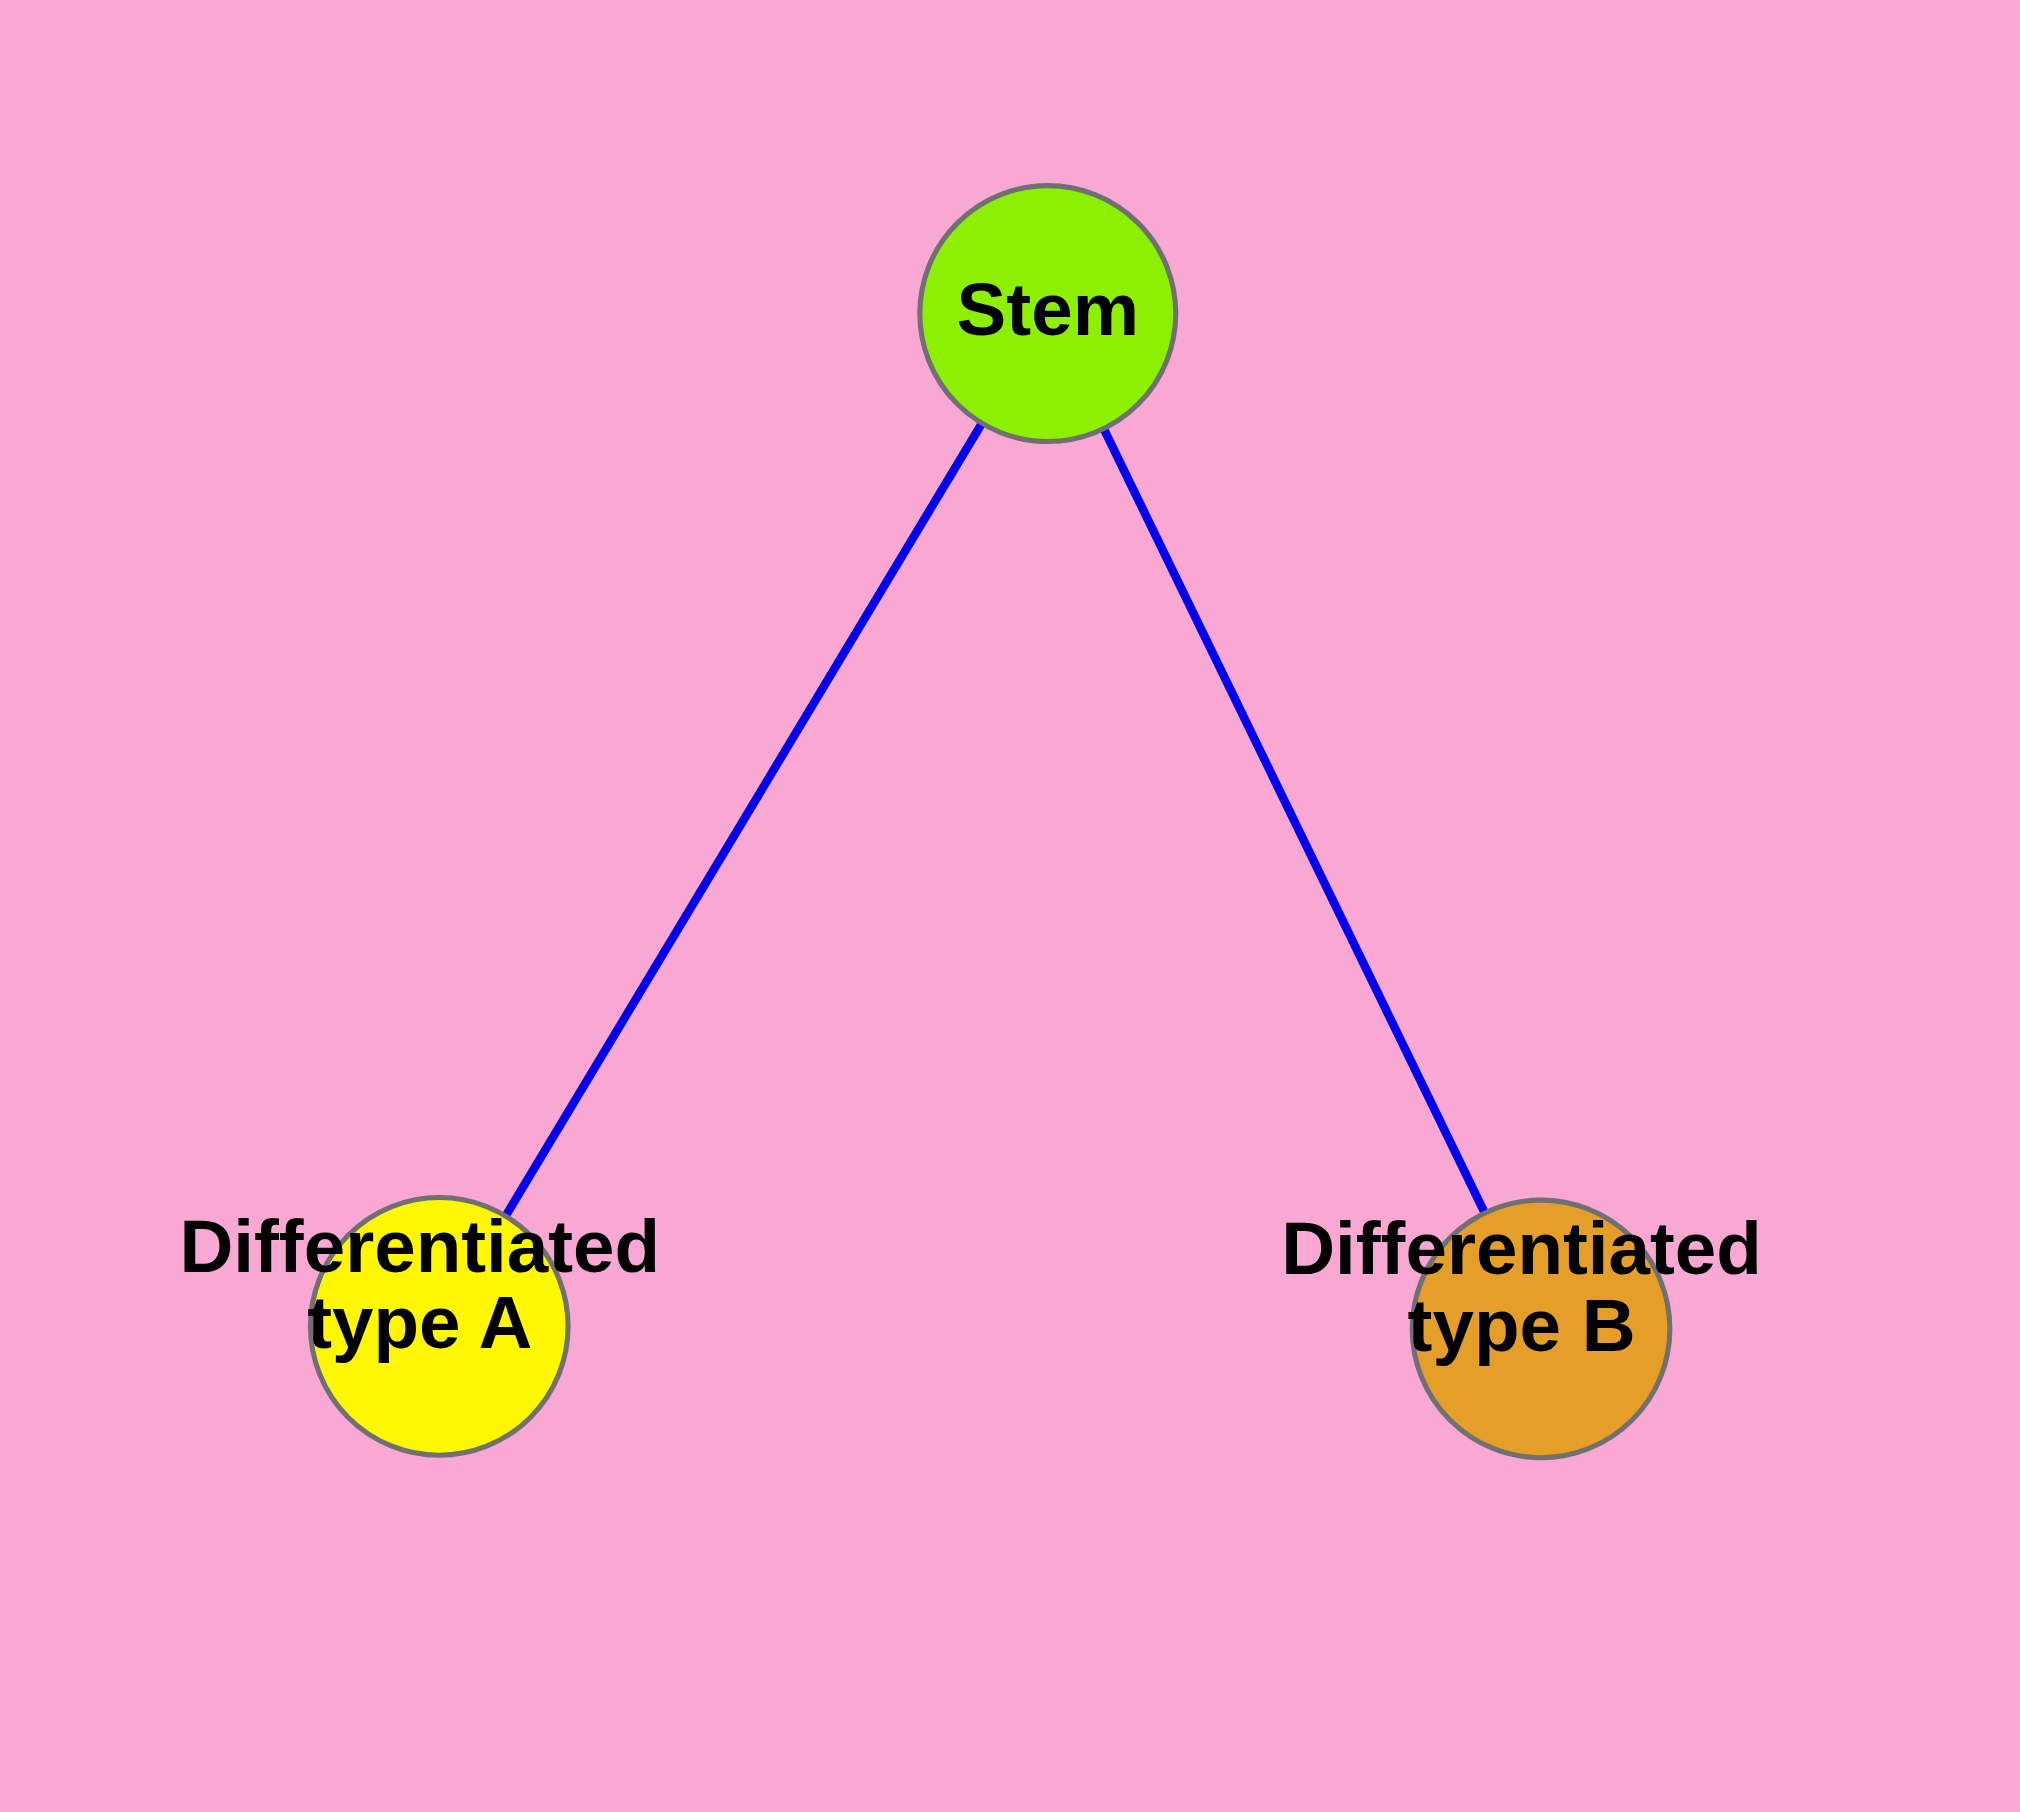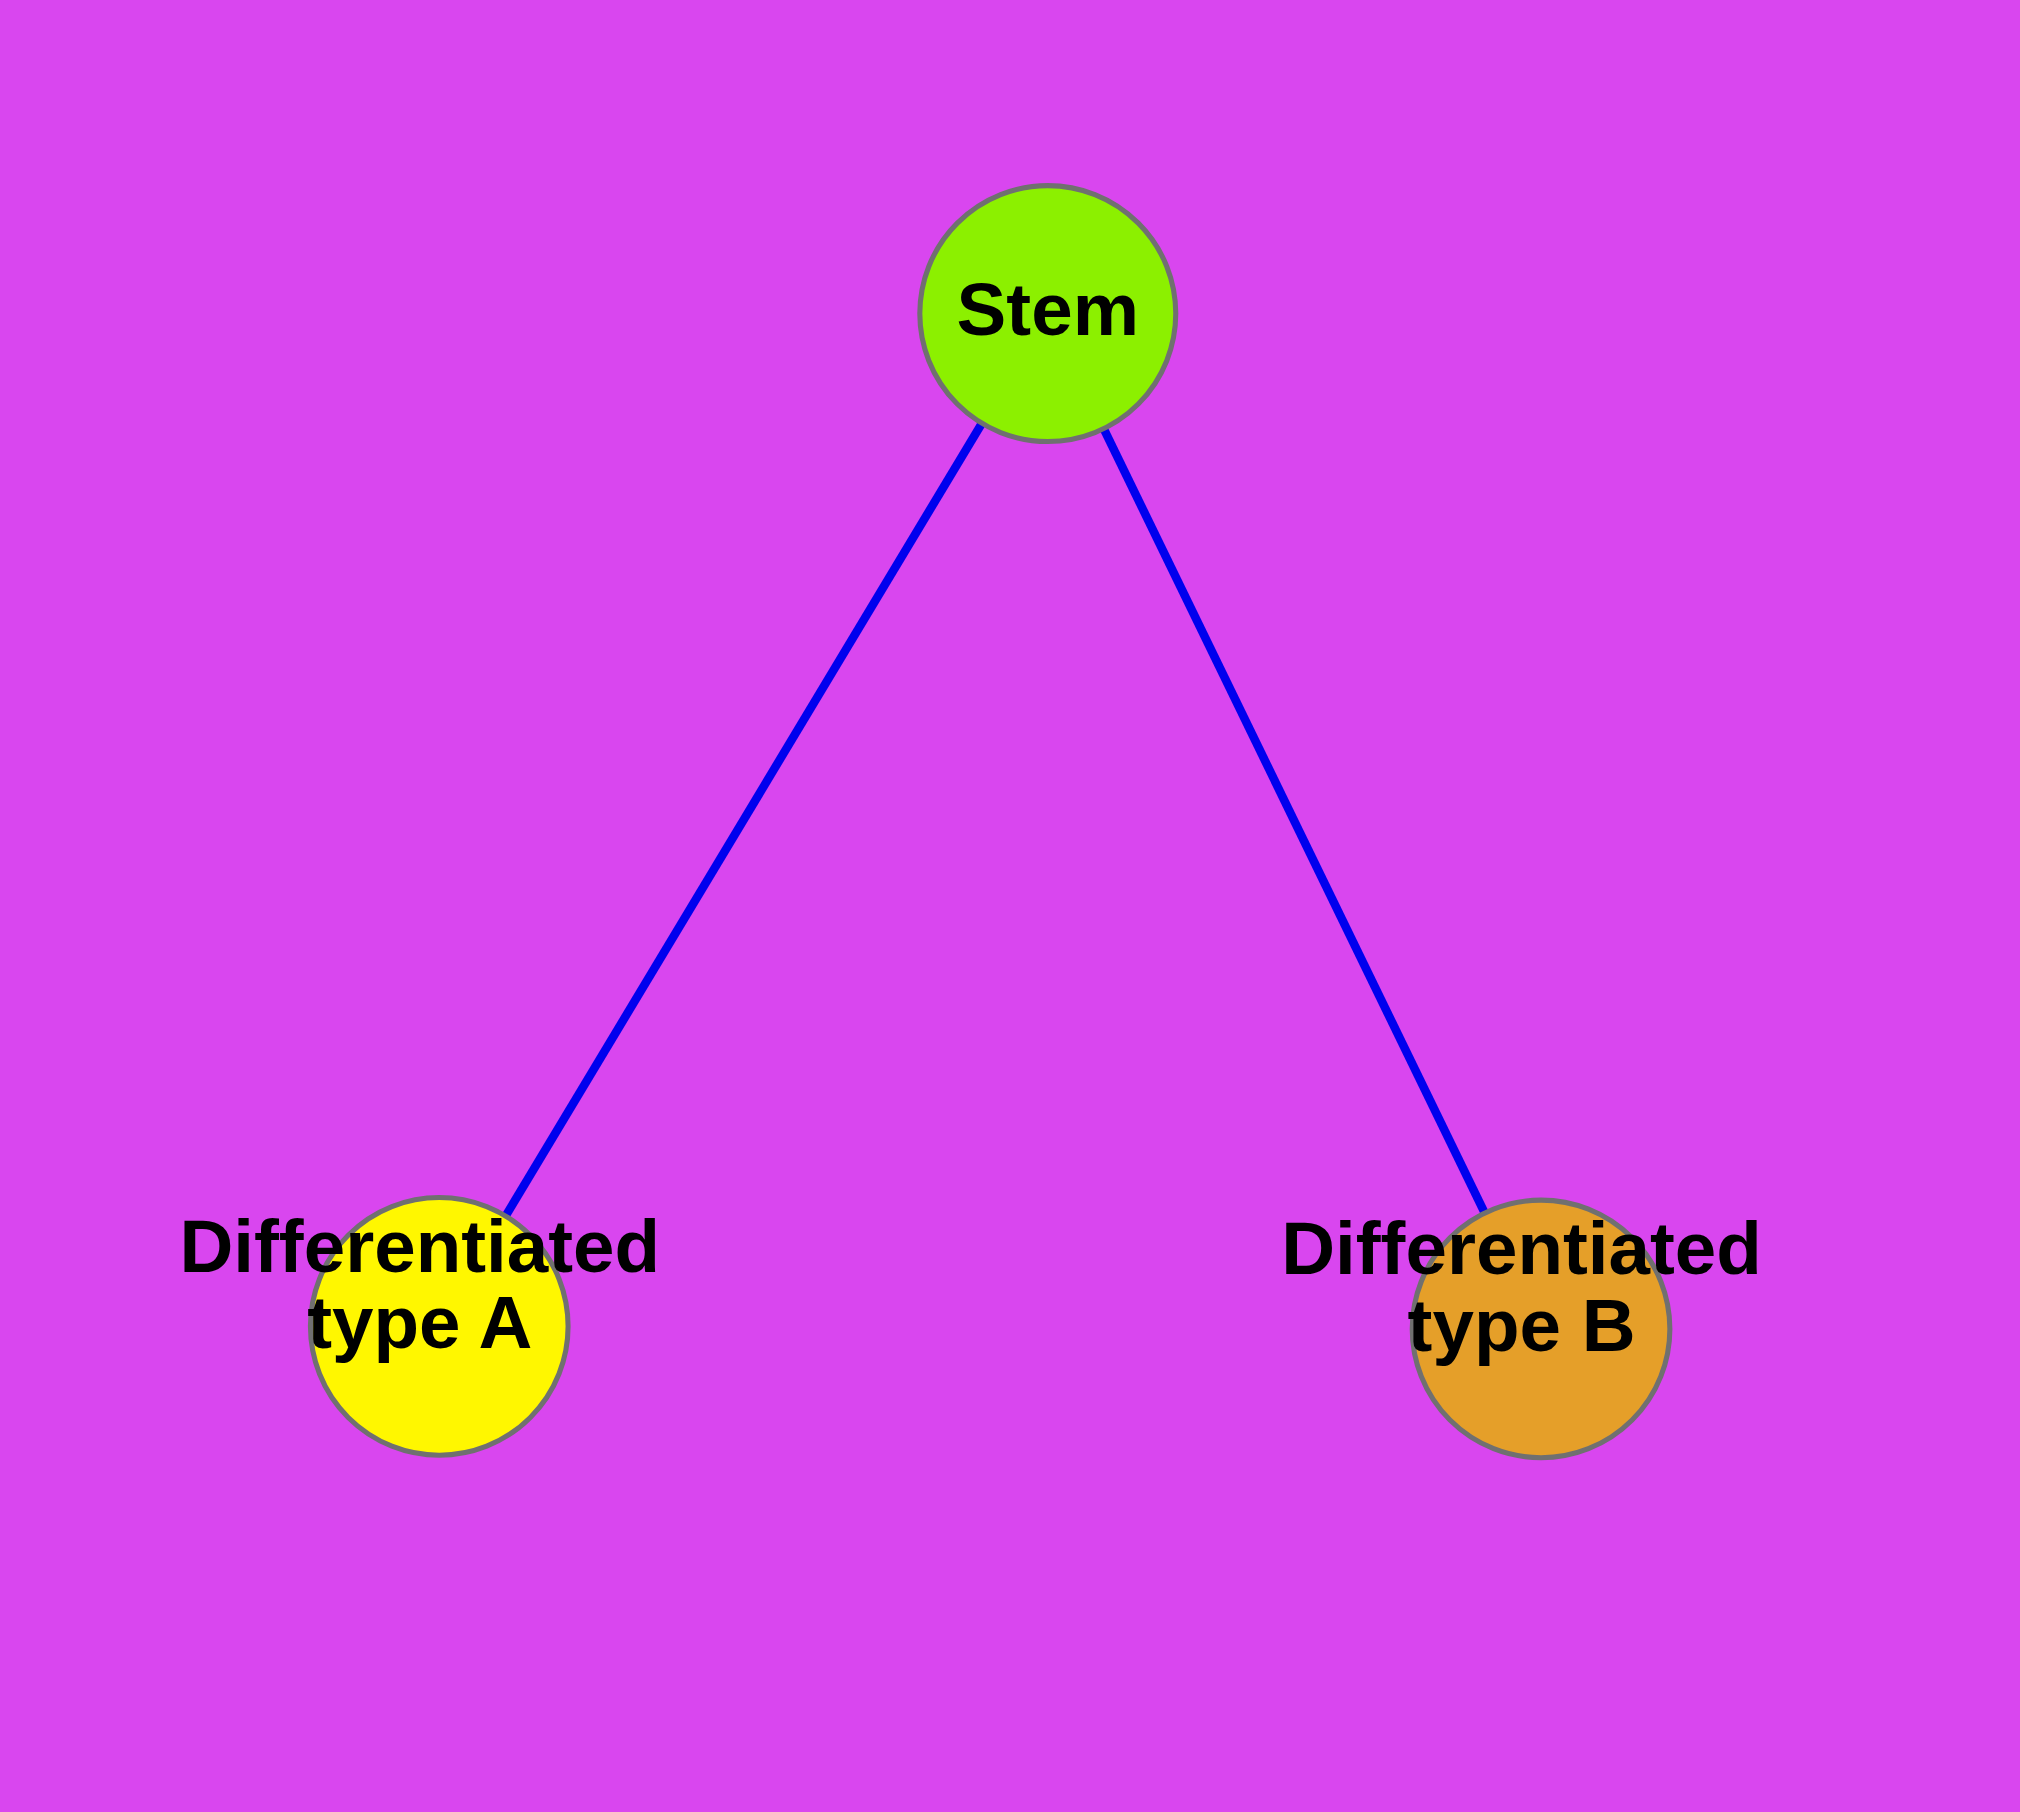--- a/index.html
+++ b/index.html
@@ -4,21 +4,21 @@
 <style>
   html, body {
     margin: 0;
     padding: 0;
     background: #ffffff;
   }
   #canvas {
     position: relative;
     width: 2021px;
     height: 1812px;
-    background: #d946ef;
+    background: #f9a8d4;
     overflow: hidden;
     font-family: "Liberation Sans", sans-serif;
   }
   #graph-svg {
     position: absolute;
     left: 0;
     top: 0;
     width: 2021px;
     height: 1812px;
     display: block;

